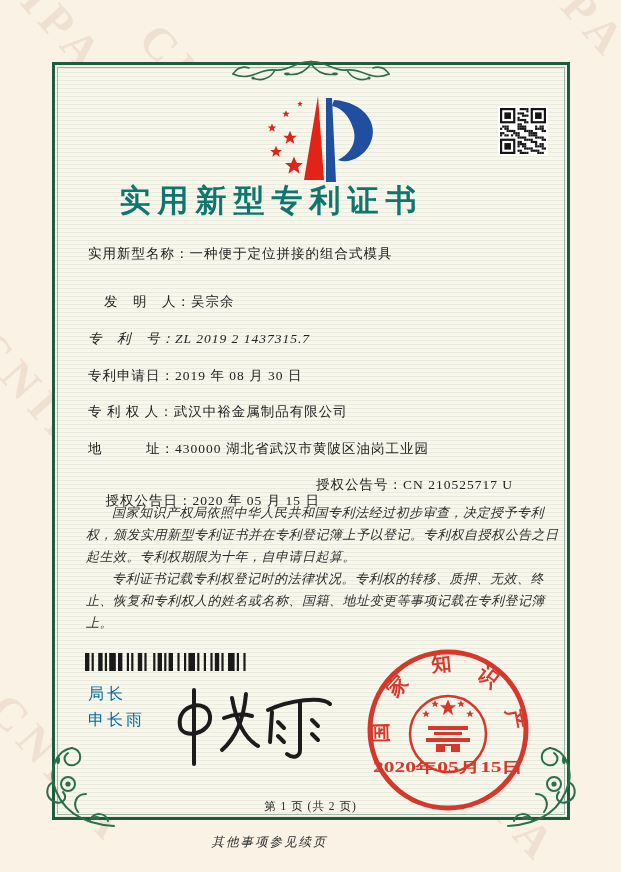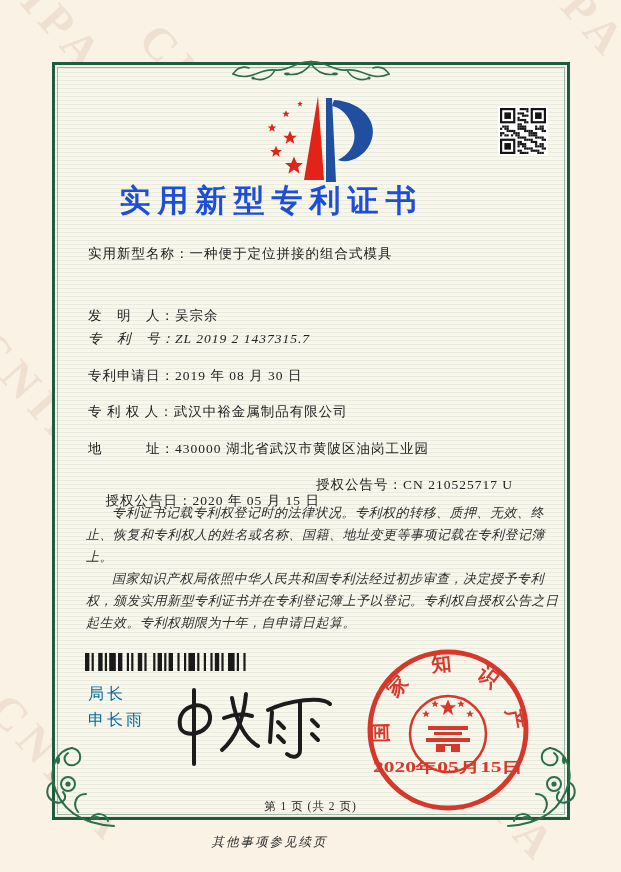--- a/index.html
+++ b/index.html
@@ -26,25 +26,25 @@
   .flourish.br { left:502px; top:740px; transform:scaleX(-1); }
 
   .cert-no { position:absolute; left:86px; top:101px; font-size:13.5px;
              letter-spacing:2px; color:#262626; }
 
   .logo { position:absolute; left:252px; top:90px; width:136px; height:98px; }
   .qr { position:absolute; left:498px; top:106px; width:50px; height:50px; background:#fff; padding:2px; }
   .qr svg { display:block; }
 
   .title { position:absolute; left:0; top:180px; width:543px; text-align:center;
-           font-size:31px; font-weight:600; letter-spacing:7px; color:#1d4ed8; }
+           font-size:31px; font-weight:600; letter-spacing:7px; color:#0f766e; }
 
   .field-row { position:absolute; left:88px; font-size:13.5px; color:#222;
                letter-spacing:1px; white-space:pre; }
-  .fr0 { top:245px; } .fr1 { top:307px; } .fr2 { top:330px;font-style:italic; } .fr3 { top:367px; }
+  .fr0 { top:245px; } .fr1 { top:293px;margin-left:16px; } .fr2 { top:330px;font-style:italic; } .fr3 { top:367px; }
   .fr4 { top:403px; } .fr5 { top:440px; } .fr6 { top:476px; }
   .field-row .pair2 { position:absolute; left:228px; top:0; white-space:pre; }
 
   .paragraphs { position:absolute; left:86px; top:502px; width:478px;
                 font-size:13px; line-height:22px; color:#2e2e2e;
                 font-style:italic; letter-spacing:0.5px; }
   .paragraphs p { text-indent:2em; }
 
   .barcode { position:absolute; left:85px; top:653px; width:165px; height:18px; }
 
@@ -287,22 +287,22 @@
   <div class="field-row fr2"><span>专　利　号：</span><span>ZL 2019 2 1437315.7</span></div>
   <div class="field-row fr3"><span>专利申请日：</span><span>2019 年 08 月 30 日</span></div>
   <div class="field-row fr4"><span>专 利 权 人：</span><span>武汉中裕金属制品有限公司</span></div>
   <div class="field-row fr5"><span>地　　　址：</span><span>430000 湖北省武汉市黄陂区油岗工业园</span></div>
   <div class="field-row fr6">
     <span><span>授权公告日：</span><span>2020 年 05 月 15 日</span></span>
     <span class="pair2"><span>授权公告号：</span><span>CN 210525717 U</span></span>
   </div>
 
   <div class="paragraphs">
+    <p>国家知识产权局依照中华人民共和国专利法经过初步审查，决定授予专利权，颁发实用新型专利证书并在专利登记簿上予以登记。专利权自授权公告之日起生效。专利权期限为十年，自申请日起算。</p>
     <p>专利证书记载专利权登记时的法律状况。专利权的转移、质押、无效、终止、恢复和专利权人的姓名或名称、国籍、地址变更等事项记载在专利登记簿上。</p>
-    <p>国家知识产权局依照中华人民共和国专利法经过初步审查，决定授予专利权，颁发实用新型专利证书并在专利登记簿上予以登记。专利权自授权公告之日起生效。专利权期限为十年，自申请日起算。</p>
   </div>
 
   <svg class="barcode" id="barcode-svg" viewBox="0 0 165 18" preserveAspectRatio="none">
       <rect x="0" y="0" width="4.4" height="18" fill="#1a1a1a"></rect>
       <rect x="6.6000000000000005" y="0" width="2.2" height="18" fill="#1a1a1a"></rect>
       <rect x="13.200000000000001" y="0" width="4.4" height="18" fill="#1a1a1a"></rect>
       <rect x="19.8" y="0" width="2.2" height="18" fill="#1a1a1a"></rect>
       <rect x="24.200000000000003" y="0" width="6.6000000000000005" height="18" fill="#1a1a1a"></rect>
       <rect x="33" y="0" width="4.4" height="18" fill="#1a1a1a"></rect>
       <rect x="41.800000000000004" y="0" width="2.2" height="18" fill="#1a1a1a"></rect>

